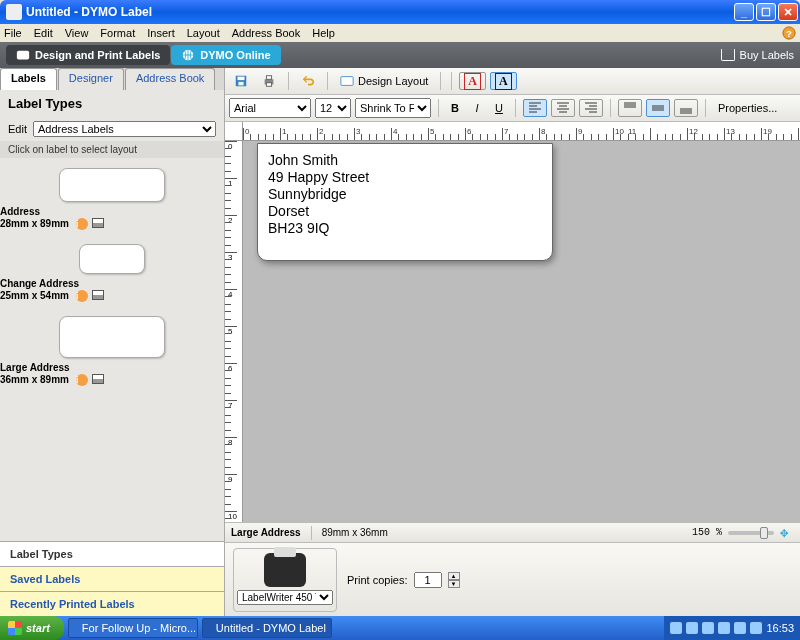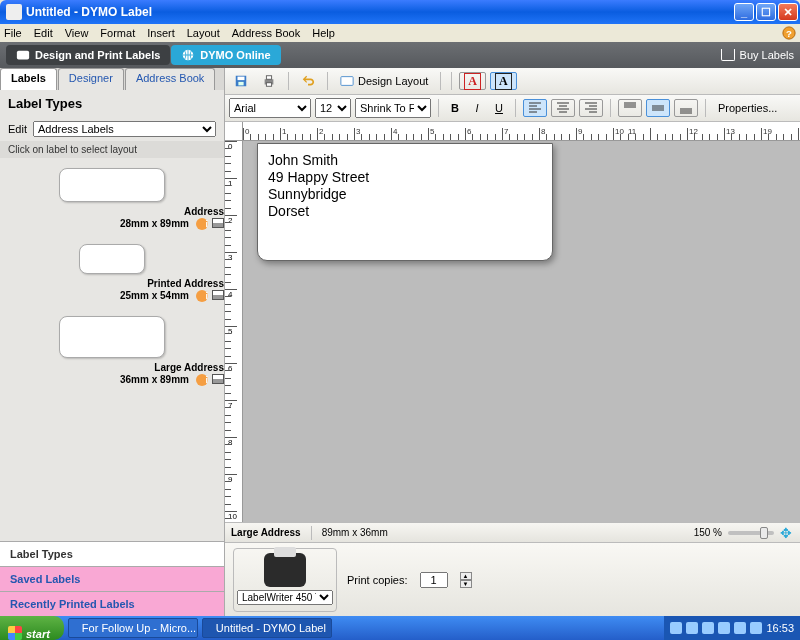--- a/index.html
+++ b/index.html
@@ -34,32 +34,32 @@
 .sidebar { width: 225px; border-right: 1px solid #aaa; background: #e7e6e3; display: flex; flex-direction: column; }
 .sidetabs { display: flex; background: #d9d8d5; height: 22px; }
 .sidetab { padding: 3px 10px; border: 1px solid #999; border-bottom: none; margin-right: 1px; font-size: 11px; cursor: pointer; border-radius: 3px 3px 0 0; }
 .sidetab.active { background: #fff; font-weight: bold; }
 .sidetab.inact { background: #e7e6e3; color: #2457b0; }
 .sideheading { font-weight: bold; font-size: 13px; padding: 6px 8px; background: #e7e6e3; }
 .sideshow { padding: 4px 8px; display: flex; align-items: center; gap: 6px; }
 .sideshow select { flex: 1; font-size: 11px; }
 .sidenote { padding: 3px 8px; font-size: 10px; color: #333; background: #dcdbd8; }
 .layouts { padding: 10px 0; overflow-y: auto; flex: 1; }
-.layout-item { text-align: right; margin-bottom: 14px; }
+.layout-item { text-align: left; margin-bottom: 14px; }
 .layout-prev { background: #fff; border: 1px solid #aaa; border-radius: 8px; margin: 0 auto 4px; box-shadow: 1px 1px 2px rgba(0,0,0,.2); }
 .layout-prev.addr { width: 106px; height: 34px; }
 .layout-prev.ret { width: 66px; height: 30px; }
 .layout-prev.lrg { width: 106px; height: 42px; }
 .layout-name { font-size: 10px; font-weight: bold; }
 .layout-dim { font-size: 10px; font-weight: bold; }
 .layout-icons { display: inline-flex; gap: 4px; vertical-align: middle; margin-left: 4px; }
 .info-ic { width: 12px; height: 12px; border-radius: 50%; background: #f59e42; color: #fff; font-size: 9px; line-height: 12px; font-weight: bold; }
 .grid-ic { width: 12px; height: 10px; border: 1px solid #555; background: linear-gradient(#fff 50%,#999 50%); }
 .sidebottom { }
-.sidebottom .row { border-top: 1px solid #aaa; padding: 6px 10px; font-size: 11px; font-weight: bold; color: #2457b0; cursor: pointer; background: #f9a8d4; }
+.sidebottom .row { border-top: 1px solid #aaa; padding: 6px 10px; font-size: 11px; font-weight: bold; color: #2457b0; cursor: pointer; background: #fef9c3; }
 .sidebottom .row.sel { background: #fff; color: #333; }
 
 
 .content { flex: 1; display: flex; flex-direction: column; background: #b4b4b4; }
 
 
 .tbrow { background: linear-gradient(#f9f9f7,#e7e6e0); border-bottom: 1px solid #bbb; padding: 3px 4px; display: flex; align-items: center; gap: 4px; }
 .tbrow .sep { width: 1px; height: 18px; background: #bbb; margin: 0 3px; }
 .tbtn { min-width: 20px; height: 20px; border: 1px solid transparent; border-radius: 2px; display: flex; align-items: center; justify-content: center; cursor: pointer; padding: 0 4px; gap: 4px; font-size: 11px; }
 .tbtn.small { min-width: 18px; height: 18px; }
@@ -81,42 +81,42 @@
 .ruler-v .tick { position: absolute; left: 0; height: 1px; width: 6px; background: #555; }
 .ruler-v .tick.big { width: 12px; }
 .ruler-v .num { position: absolute; left: 3px; }
 
 .canvas { flex: 1; background: #bcbcbc; position: relative; overflow: auto; }
 .label-card { position: absolute; left: 14px; top: 2px; width: 296px; height: 118px; background: #fff; border: 1px solid #666; border-radius: 0 0 10px 10px; box-shadow: 2px 3px 6px rgba(0,0,0,.35); padding: 8px 10px; font-family: Arial; font-size: 14px; line-height: 17px; }
 
 
 .cstatus { height: 20px; background: linear-gradient(#f7f6f2,#e5e4de); border-top: 1px solid #bbb; display: flex; align-items: center; padding: 0 6px; gap: 10px; font-size: 10px; }
 .cstatus .sep2 { width: 1px; height: 14px; background: #bbb; }
-.cstatus .zoomtrack { margin-left: auto; display: flex; align-items: center; gap: 6px; }
+.cstatus .zoomtrack { margin-left: auto; display: flex; align-items: center; gap: 6px; font-family: Liberation Mono, monospace; }
 .slider { width: 46px; height: 4px; background: #c0c0c0; border-radius: 2px; position: relative; }
 .slider .thumb { position: absolute; right: 6px; top: -4px; width: 8px; height: 12px; background: #eaeaea; border: 1px solid #888; border-radius: 2px; }
 .fullscr { width: 14px; height: 14px; color: #2aa8d8; font-size: 14px; line-height: 14px; }
 
 
 .printrow { height: 74px; background: linear-gradient(#f9f8f4,#e6e5df); border-top: 1px solid #bbb; display: flex; align-items: center; padding: 4px 8px; gap: 10px; }
 .printerbox { width: 104px; height: 64px; border: 1px solid #bbb; border-radius: 4px; display: flex; flex-direction: column; align-items: center; justify-content: center; padding-bottom: 2px; position: relative; }
 .printer-img { width: 42px; height: 34px; background: #2b2b2b; border-radius: 6px; position: relative; }
 .printer-img::before { content:''; position:absolute; left:10px; top:-6px; width:22px; height:10px; background:#ddd; border-radius:2px; }
 .printerbox select { font-size: 10px; width: 96px; margin-top: 3px; }
-.copies { display: flex; align-items: center; gap: 12px; }
+.copies { display: flex; align-items: center; gap: 6px; }
 .copies input { width: 28px; font-size: 11px; text-align: center; }
 .spinbtns { display: flex; flex-direction: column; }
 .spinbtns div { width: 12px; height: 8px; border: 1px solid #888; font-size: 6px; line-height: 6px; text-align: center; background: #eee; cursor: pointer; }
 .printbtn { margin-left: auto; width: 86px; height: 48px; border-radius: 8px; background: linear-gradient(#a5e05a,#6fb81f); border: 1px solid #4d8c12; color: #fff; font-size: 20px; font-weight: bold; font-style: italic; display: flex; align-items: center; justify-content: center; box-shadow: inset 0 1px 0 rgba(255,255,255,.5); cursor: pointer; }
 .printcol { margin-left:auto; text-align: right; display:flex; flex-direction:column; align-items:flex-end; gap:2px;}
 .printinfo { font-size: 10px; }
 
 
 .taskbar { height: 24px; background: linear-gradient(#3f8cf3,#245ec9); display: flex; align-items: center; color: #fff; font-size: 11px; }
-.startbtn { height: 24px; padding: 0 14px 0 8px; background: linear-gradient(#5fb345,#2c8a1f); border-radius: 0 10px 10px 0; font-weight: bold; font-style: italic; display: flex; align-items: flex-end; gap: 4px; cursor: pointer; }
+.startbtn { height: 24px; padding: 0 14px 0 8px; background: linear-gradient(#5fb345,#2c8a1f); border-radius: 0 10px 10px 0; font-weight: bold; font-style: italic; display: flex; align-items: center; gap: 4px; cursor: pointer; }
 .startbtn .logo { width: 14px; height: 14px; background: conic-gradient(#f44 0 25%, #4c4 0 50%, #48f 0 75%, #fc4 0 100%); border-radius: 2px; }
 .taskitem { margin-left: 4px; padding: 2px 8px; background: #2f6fd1; border: 1px solid #1a4a9a; border-radius: 2px; display: flex; align-items: center; gap: 5px; cursor: pointer; max-width: 130px; overflow: hidden; white-space: nowrap; }
 .taskitem.active { background: #1e56b0; }
 .taskitem .ic { width: 14px; height: 14px; background: #eee; border-radius: 2px; }
 .tray { margin-left: auto; background: #1a56b3; height: 24px; padding: 0 6px; display: flex; align-items: center; gap: 4px; }
 .tray .ic { width: 12px; height: 12px; background: #9cf; border-radius: 2px; }
 
 
 .svgicon { width: 14px; height: 14px; display: inline-block; }
 </style>
@@ -188,21 +188,21 @@
         <div class="layout-prev addr"></div>
         <div class="layout-name">Address</div>
         <span class="layout-dim">28mm x 89mm</span>
         <span class="layout-icons">
             <span class="info-ic">i</span>
             <span class="grid-ic"></span>
           </span>
       </div>
       <div class="layout-item">
         <div class="layout-prev ret"></div>
-        <div class="layout-name">Printed Address</div>
+        <div class="layout-name">Change Address</div>
         <span class="layout-dim">25mm x 54mm</span>
         <span class="layout-icons">
             <span class="info-ic">i</span>
             <span class="grid-ic"></span>
           </span>
       </div>
       <div class="layout-item">
         <div class="layout-prev lrg"></div>
         <div class="layout-name">Large Address</div>
         <span class="layout-dim">36mm x 89mm</span>
@@ -470,20 +470,21 @@
           <div class="tick big" style="top: 370px;"></div>
           <div class="num" style="top: 371px;">10</div>
           <div class="tick" style="top: 377.4px;"></div>
         </div>
       <div class="canvas">
         <div class="label-card">
           <div>John Smith</div>
           <div>49 Happy Street</div>
           <div>Sunnybridge</div>
           <div>Dorset</div>
+          <div>BH23 9IQ</div>
         </div>
       </div>
     </div>
 
     <div class="cstatus">
       <span style="font-weight:bold">Large Address</span>
       <div class="sep2"></div>
       <span>89mm x 36mm</span>
       <div class="zoomtrack">
         <span>150 %</span>

